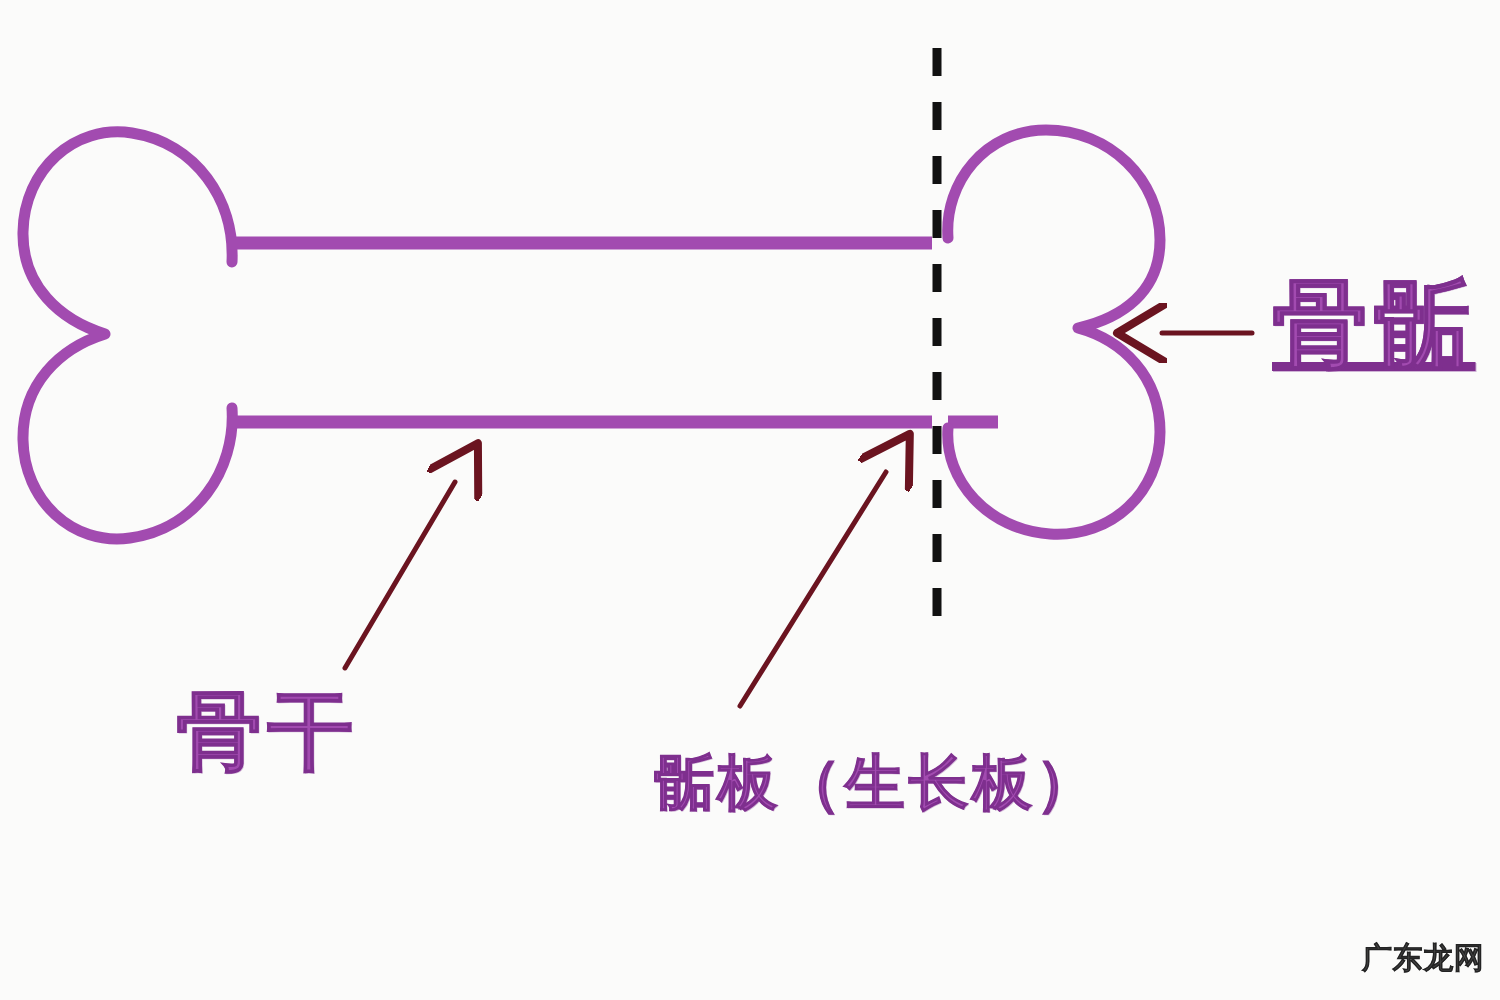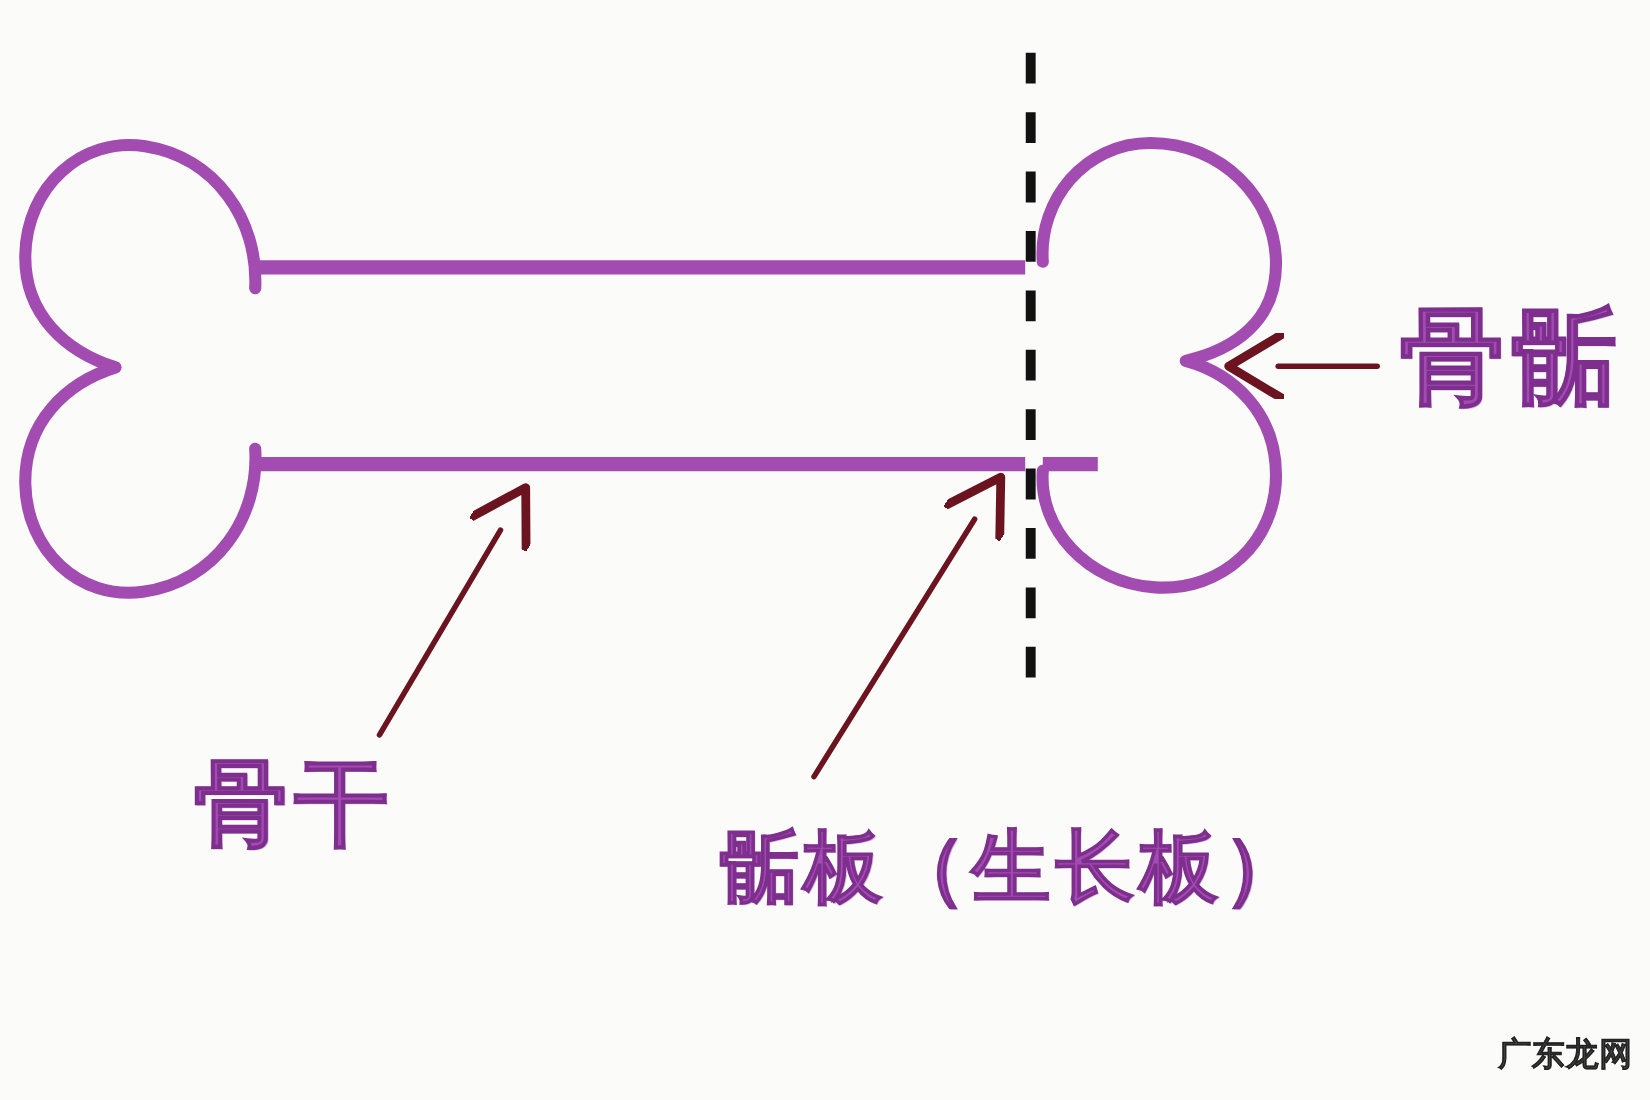--- a/index.html
+++ b/index.html
@@ -37,26 +37,27 @@
     text-shadow: 1px 1px 0 rgba(126,47,142,0.35);
   }
   #label-diaphysis {
     left: 176px;
     top: 688px;
     font-size: 86px;
   }
   #label-growth-plate {
     left: 654px;
     top: 752px;
-    font-size: 72px;
+    font-size: 60px;
   }
   #label-epiphysis {
     left: 1272px;
     top: 276px;
     font-size: 96px;
+    text-decoration: underline;
   }
   #watermark {
     position: absolute;
     left: 1362px;
     top: 938px;
     font-family: "DejaVu Sans", "Liberation Sans", sans-serif;
     font-size: 30px;
     font-weight: 700;
     color: #3a3a3a;
     letter-spacing: 0.02em;

